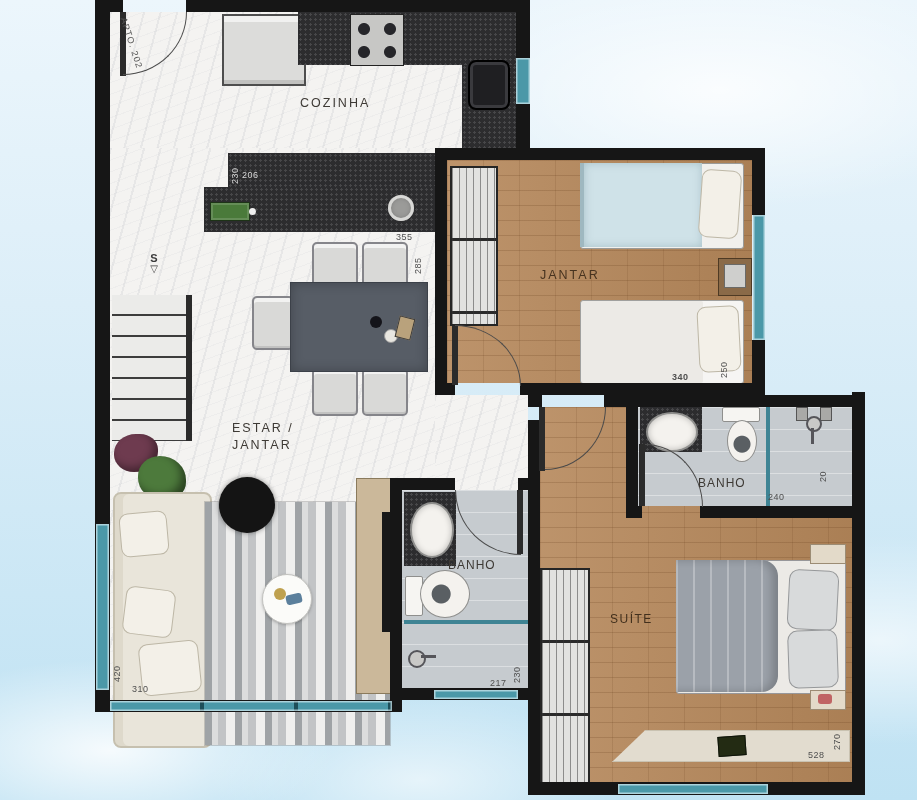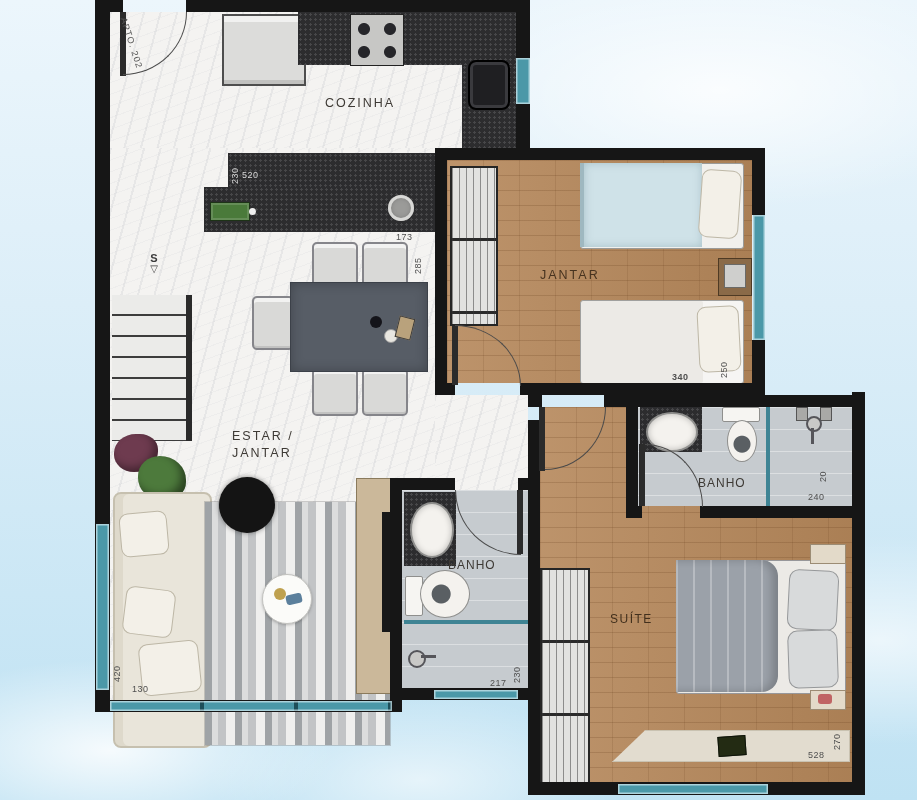--- a/index.html
+++ b/index.html
@@ -193,39 +193,39 @@
   #q-pillow2{left:698px;top:306px;width:40px;height:64px;transform:rotate(-3deg);}
   #q-nstand{left:718px;top:258px;width:32px;height:36px;background:#8a6a48;border:1px solid #4e3a24;}
   #q-lamp{left:724px;top:264px;width:20px;height:22px;background:#cfcfcd;border:1px solid #6a6a68;}
   
   .rlabel{color:#3e3a35;letter-spacing:2px;font-size:12.5px;white-space:pre-line;}
   .dim{font-size:9px;color:#4f4f4f;letter-spacing:.5px;}
   .dim.light{color:#d8d8d8;}
   .dimv{writing-mode:vertical-rl;transform:rotate(180deg);}
   #lab-apto{left:128px;top:16px;width:80px;font-size:9px;color:#555;letter-spacing:1px;
             transform:rotate(72deg);transform-origin:0 0;}
-  #lab-cozinha{left:300px;top:96px;width:120px;text-align:center;}
+  #lab-cozinha{left:300px;top:96px;width:120px;text-align:left;}
   #lab-quarto{left:540px;top:268px;width:76px;color:#47331f;}
-  #lab-estar{left:232px;top:420px;width:110px;line-height:17px;margin-top:8px;}
+  #lab-estar{left:232px;top:420px;width:110px;line-height:17px;}
   #lab-banho1{left:448px;top:558px;width:64px;font-size:12px;letter-spacing:1px;}
   #lab-banho2{left:698px;top:476px;width:64px;font-size:12px;letter-spacing:1px;}
   #lab-suite{left:610px;top:612px;width:60px;font-size:12px;color:#42301d;letter-spacing:1.5px;}
   #lab-s{left:146px;top:252px;width:16px;font-size:11px;font-weight:700;color:#3b3b3b;text-align:center;}
   #lab-sarrow{left:144px;top:263px;width:20px;font-size:10px;color:#3b3b3b;text-align:center;}
   #dim-230i{left:230px;top:156px;width:11px;height:28px;}
   #dim-325{left:242px;top:170px;width:34px;}
   #dim-355{left:396px;top:232px;width:30px;}
   #dim-285{left:413px;top:244px;width:11px;height:30px;}
   #dim-340{left:672px;top:372px;width:28px;font-weight:bold;}
   #dim-250{left:719px;top:350px;width:11px;height:28px;}
   #dim-310{left:132px;top:684px;width:30px;}
   #dim-420{left:112px;top:650px;width:11px;height:32px;}
   #dim-135{left:490px;top:678px;width:28px;}
   #dim-230b{left:512px;top:655px;width:11px;height:28px;}
-  #dim-240{left:808px;top:492px;width:30px;}
+  #dim-240{left:768px;top:492px;width:30px;}
   #dim-20{left:818px;top:458px;width:11px;height:24px;}
   #dim-345{left:808px;top:750px;width:30px;}
   #dim-270{left:832px;top:722px;width:11px;height:28px;}
 </style>
 </head>
 <body>
 
 <div id="canvas">
 
   <div class="abs marble" id="floor-kitchen"></div>
@@ -358,26 +358,26 @@
   <div class="abs rlabel" id="lab-quarto">JANTAR</div>
   <div class="abs rlabel" id="lab-estar">ESTAR /
 JANTAR</div>
   <div class="abs rlabel" id="lab-banho1">BANHO</div>
   <div class="abs rlabel" id="lab-banho2">BANHO</div>
   <div class="abs rlabel" id="lab-suite">SUÍTE</div>
   <div class="abs" id="lab-s">S</div>
   <div class="abs" id="lab-sarrow">▽</div>
 
   <div class="abs dim light dimv" id="dim-230i">230</div>
-  <div class="abs dim light" id="dim-325">520</div>
-  <div class="abs dim" id="dim-355">173</div>
+  <div class="abs dim light" id="dim-325">206</div>
+  <div class="abs dim" id="dim-355">355</div>
   <div class="abs dim dimv" id="dim-285">285</div>
   <div class="abs dim" id="dim-340">340</div>
   <div class="abs dim dimv" id="dim-250">250</div>
-  <div class="abs dim" id="dim-310">130</div>
+  <div class="abs dim" id="dim-310">310</div>
   <div class="abs dim dimv" id="dim-420">420</div>
   <div class="abs dim" id="dim-135">217</div>
   <div class="abs dim dimv" id="dim-230b">230</div>
   <div class="abs dim" id="dim-240">240</div>
   <div class="abs dim dimv" id="dim-20">20</div>
   <div class="abs dim" id="dim-345">528</div>
   <div class="abs dim dimv" id="dim-270">270</div>
 
 </div>
 

